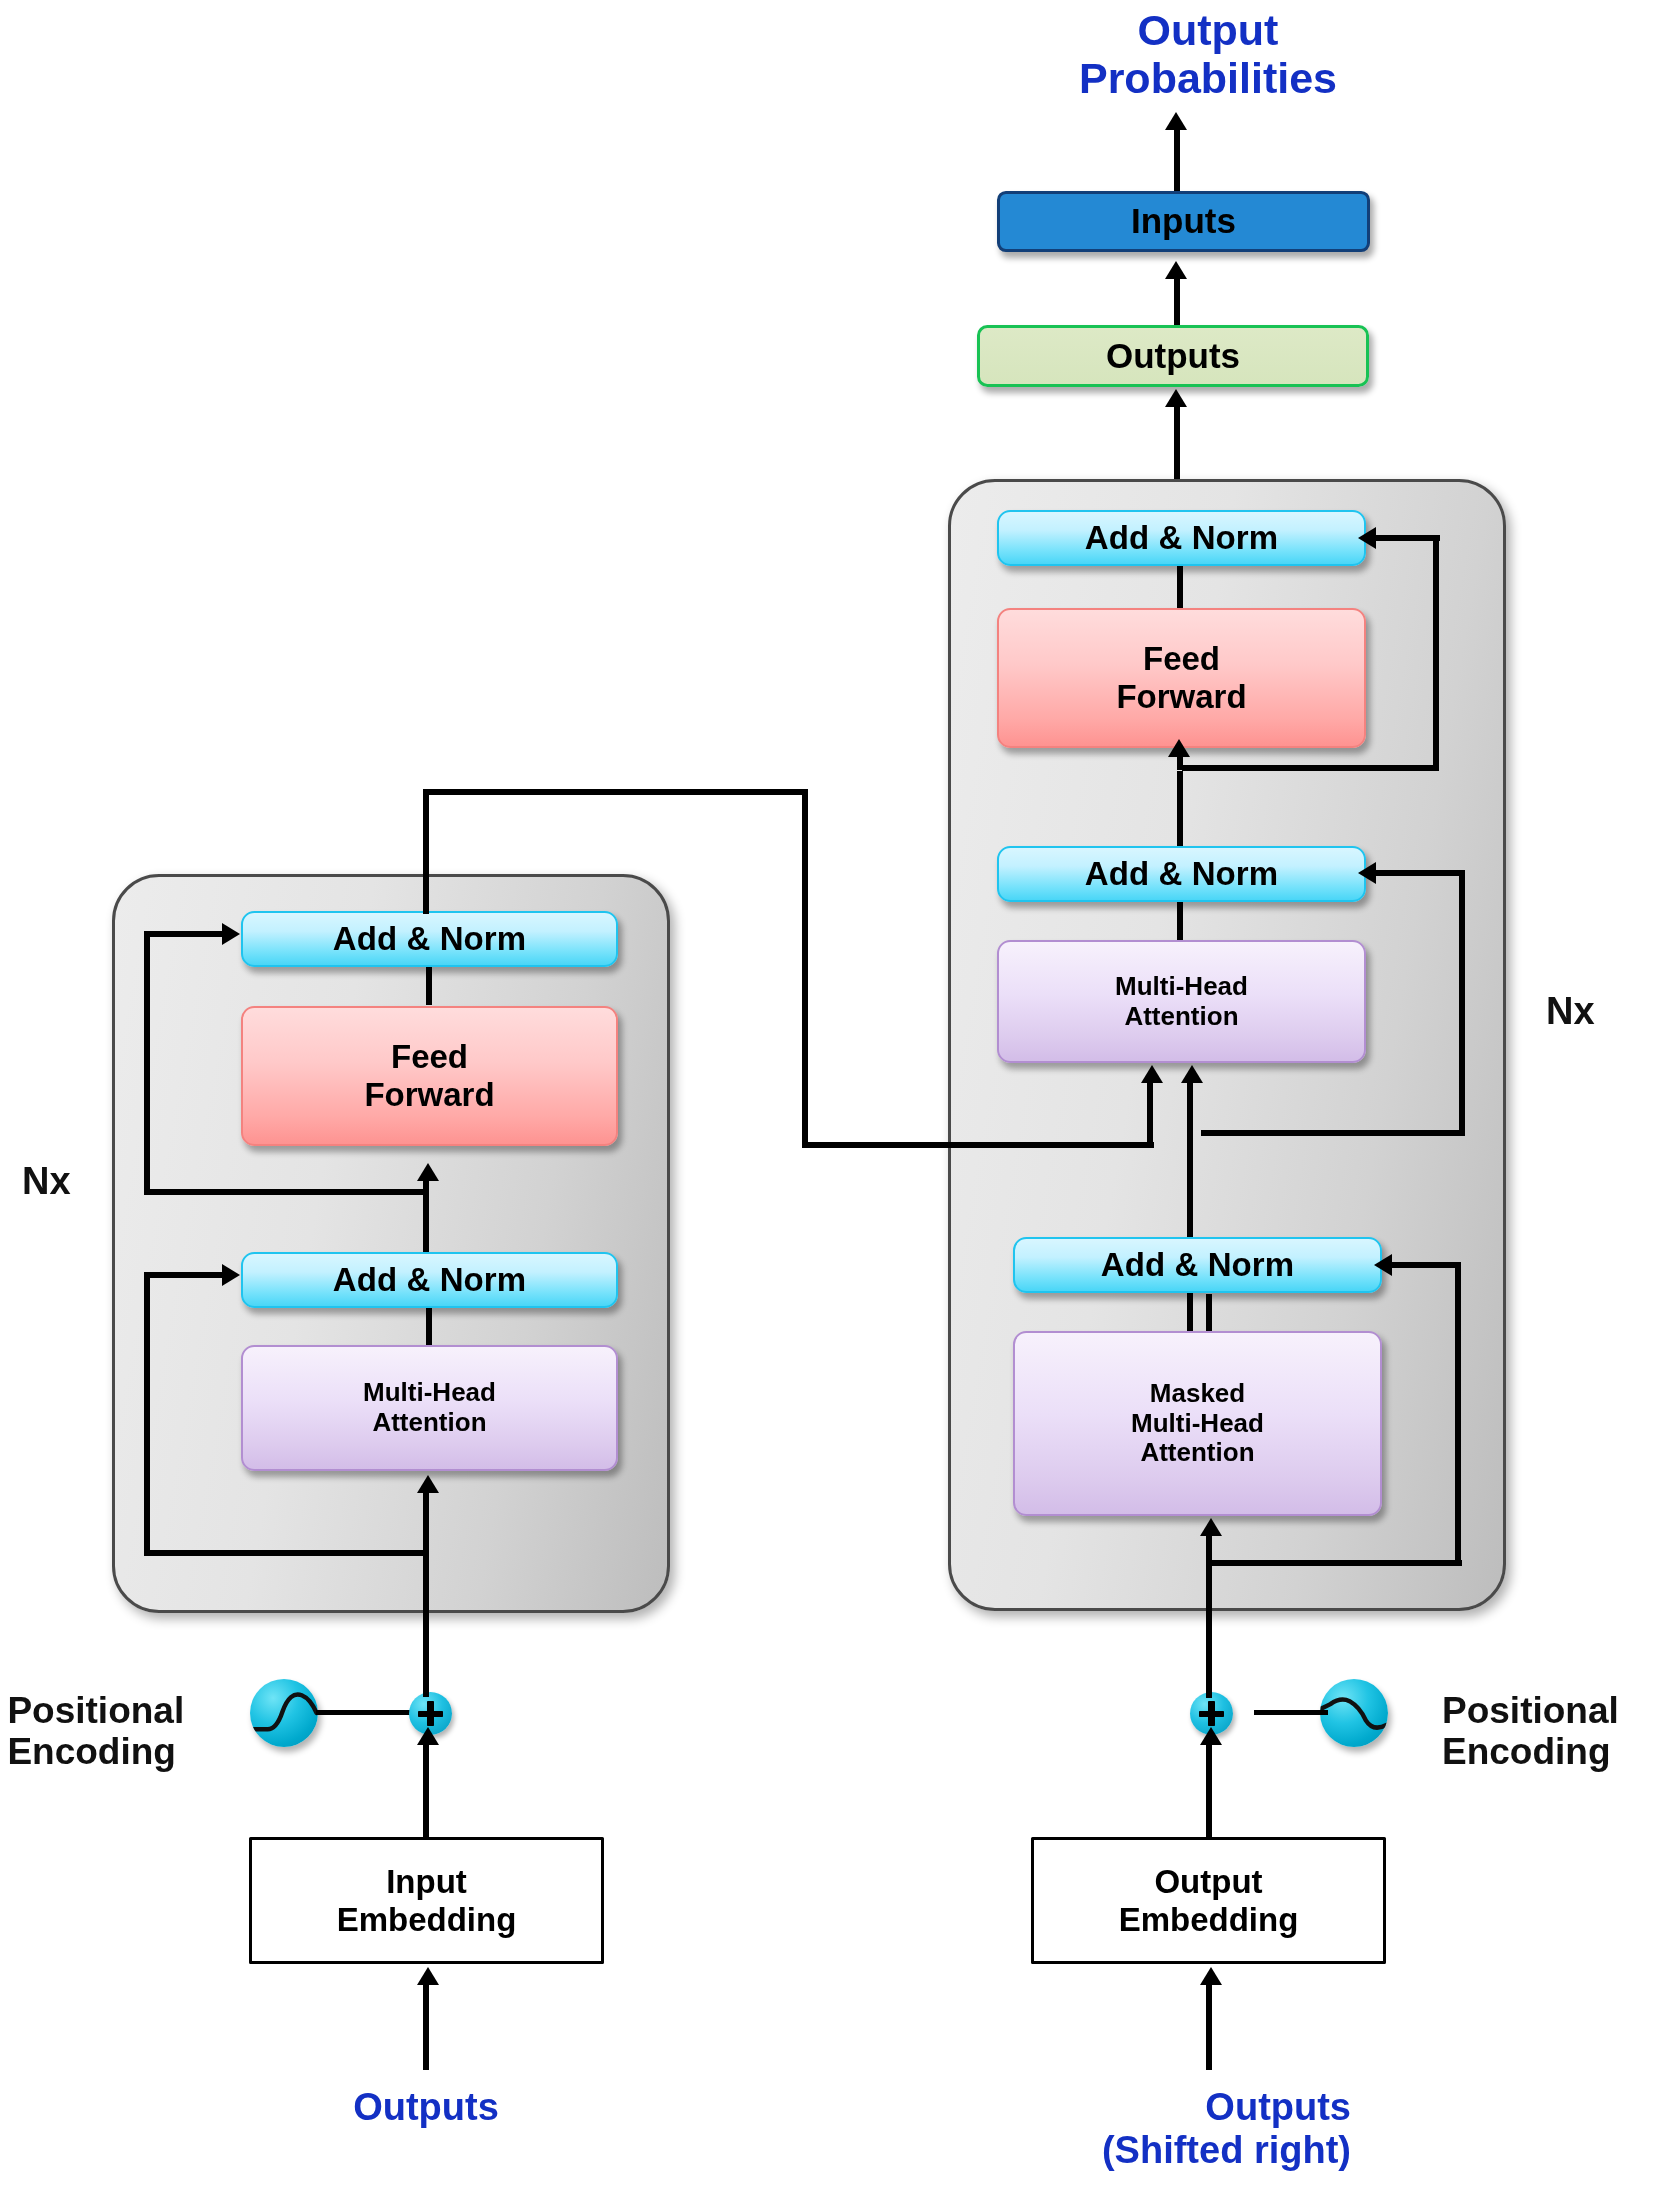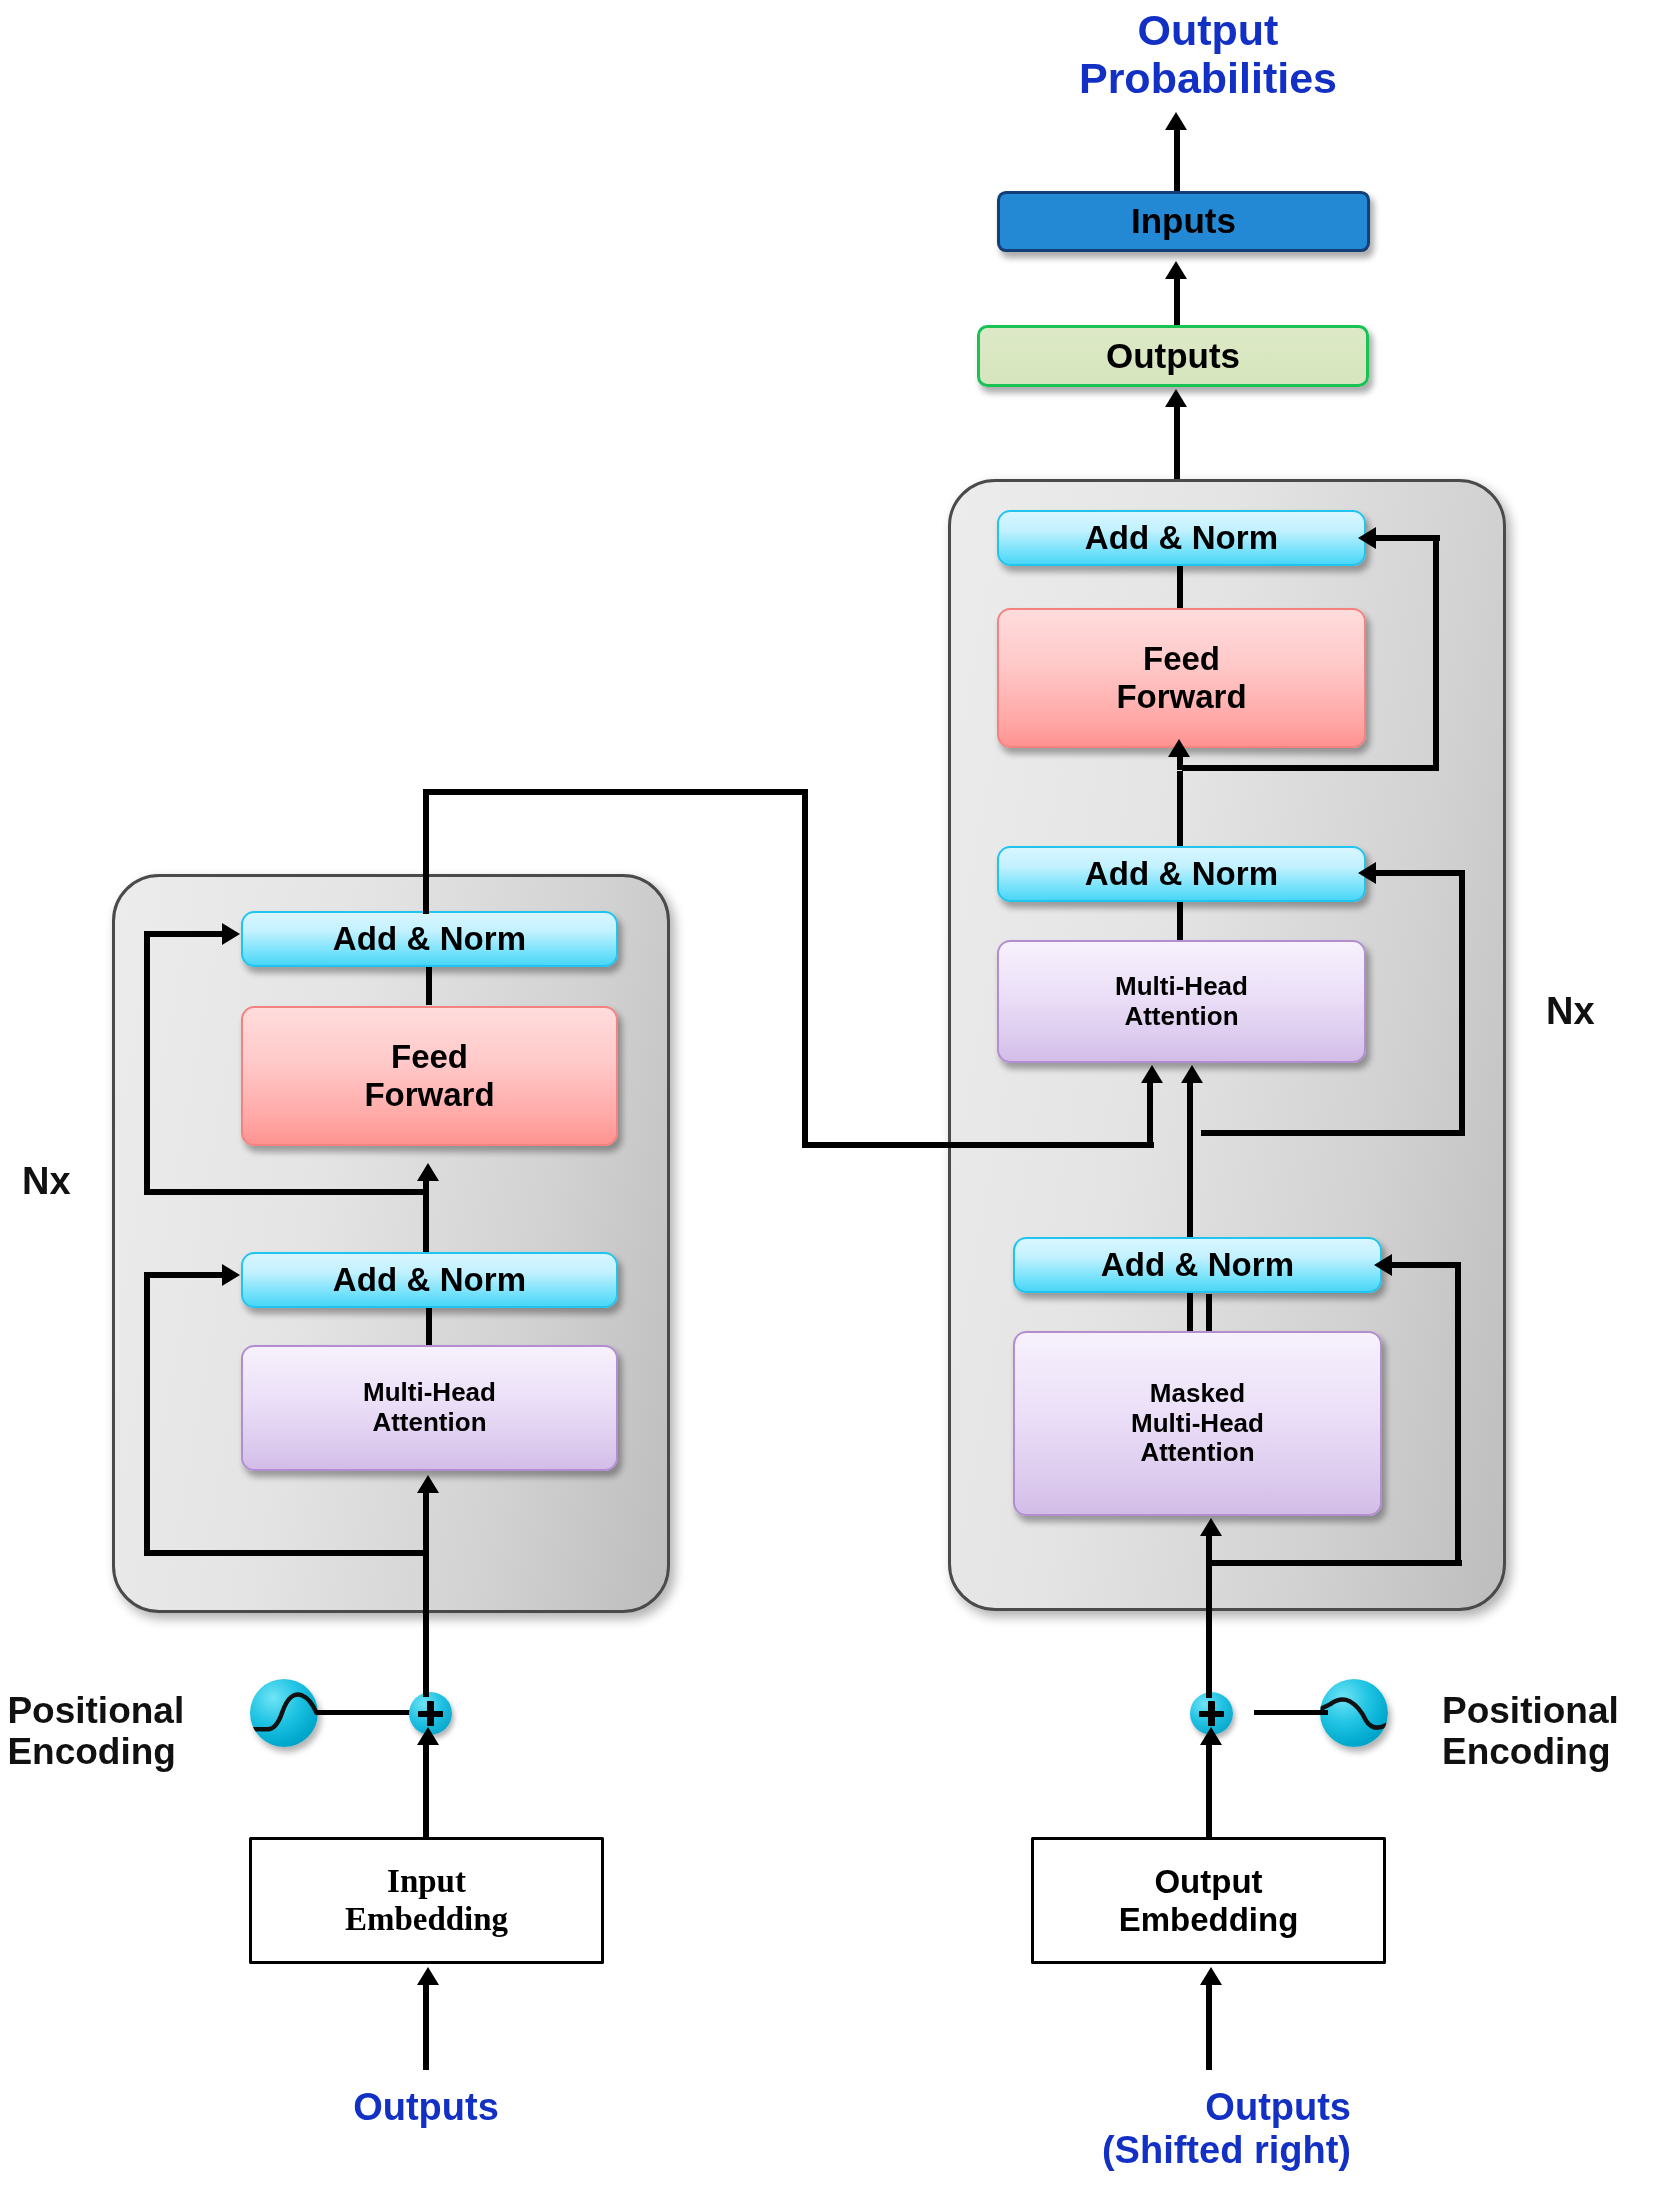--- a/index.html
+++ b/index.html
@@ -260,21 +260,21 @@
 
   <div class="ln ln-h" style="left:316px; top:1710px; width:98px; height:5.2px;"></div>
 
   <div class="plus" style="left:409px; top:1692px;"></div>
 
   <div class="ln ln-v" style="left:423px; top:1631px; width:5.9px; height:66px;"></div>
 
   <div class="ah ah-up" style="left:417px; top:1727px;"></div>
   <div class="ln ln-v" style="left:423px; top:1741px; width:5.9px; height:96px;"></div>
 
-  <div class="blk blk-embed" style="left:249px; top:1837px; width:355px; height:127px;font-family:Liberation Serif, serif;">Input
+  <div class="blk blk-embed" style="left:249px; top:1837px; width:355px; height:127px;">Input
 Embedding</div>
 
   <div class="ah ah-up" style="left:417px; top:1967px;"></div>
   <div class="ln ln-v" style="left:423px; top:1981px; width:5.9px; height:89px;"></div>
 
   <div class="cap cap-blue" style="left:304px; top:2086px; width:244px; font-size:38px; text-align:center;">Outputs</div>
 
   <div class="cap cap-black" style="left:1442px; top:1690px; width:251px; font-size:37px; text-align:left;">Positional
 Encoding</div>
 

